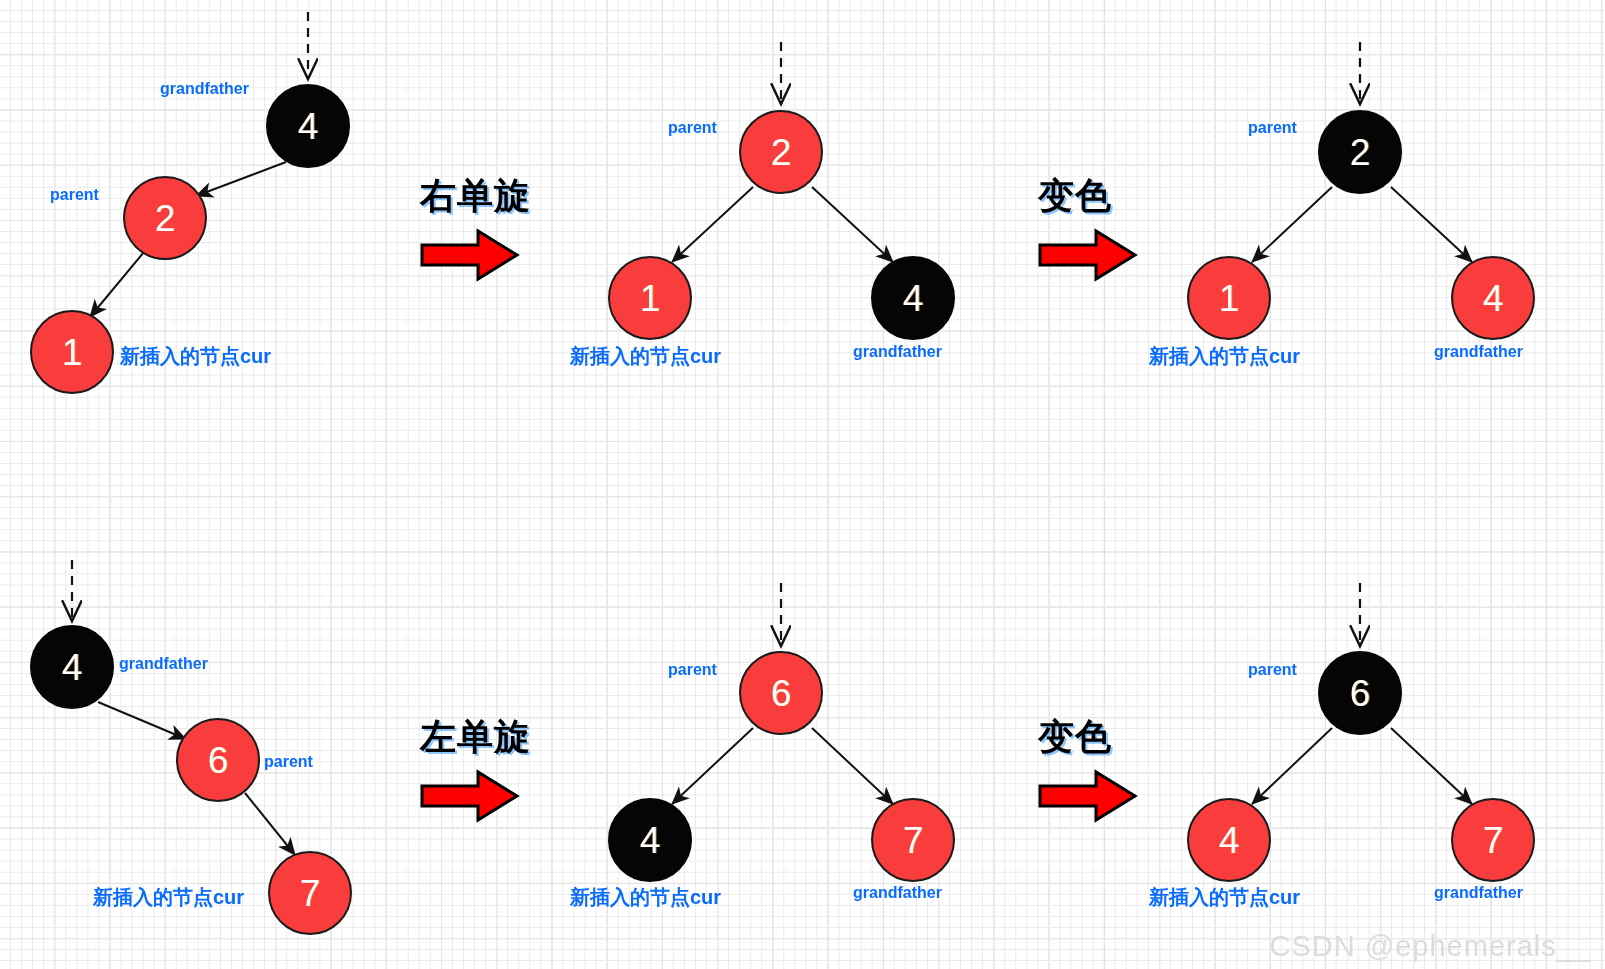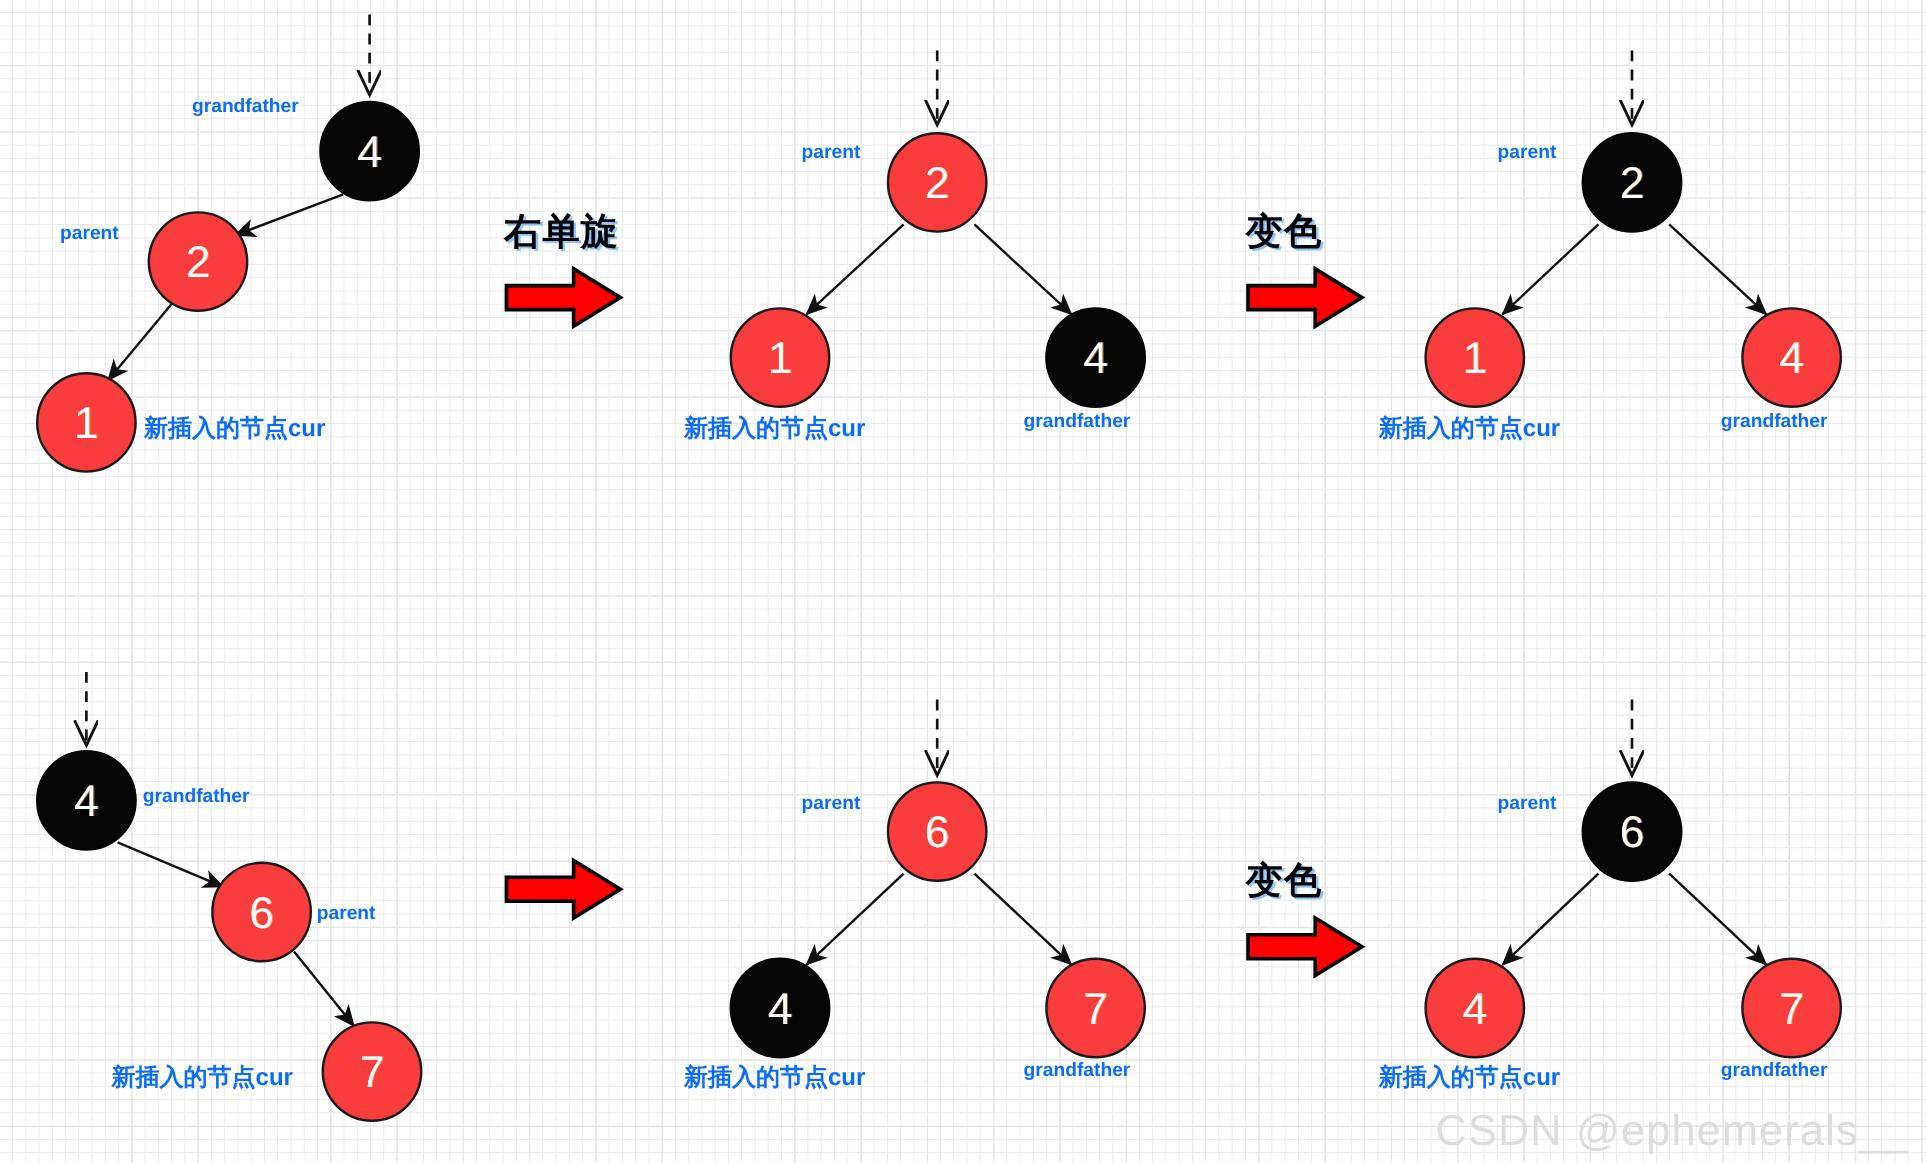--- a/index.html
+++ b/index.html
@@ -68,36 +68,36 @@
   }
   .lbl.cn { font-size: 20px; letter-spacing: 0px; }
 
   .step {
     position: absolute;
     z-index: 5;
     width: 150px;
   }
   .step .cap {
     font-family: Liberation Mono, monospace;
-    font-size: 31px;
+    font-size: 36px;
     font-weight: bold;
     color: #000000;
     letter-spacing: 1px;
     text-shadow: 2px 2px 0 rgba(0,130,255,0.45);
     white-space: nowrap;
     margin-bottom: 6px;
   }
   .step .arrow-wrap { line-height: 0; }
 
   .wm {
     position: absolute;
     right: 14px;
     bottom: 6px;
     color: #dcdcdc;
-    font-size: 36px;
+    font-size: 29px;
     font-family: "Liberation Sans", "DejaVu Sans", sans-serif;
     letter-spacing: 1px;
     z-index: 6;
     white-space: nowrap;
   }
 </style>
 </head>
 <body>
 
 <div id="canvas">
@@ -177,20 +177,21 @@
   <div class="lbl" style="left:1434px;top:343px">grandfather</div>
 
   <div class="node black" style="left:30px;top:625px">4</div>
   <div class="node red" style="left:176px;top:718px">6</div>
   <div class="node red" style="left:268px;top:851px">7</div>
   <div class="lbl" style="left:119px;top:655px">grandfather</div>
   <div class="lbl" style="left:264px;top:753px">parent</div>
   <div class="lbl cn" style="left:93px;top:884px">新插入的节点cur</div>
 
   <div class="step" style="left:420px;top:713px">
+    <div class="cap">左单旋</div>
     <div class="arrow-wrap">
       <svg width="100" height="56" viewBox="0 0 100 56">
         <path d="M2,18 L58,18 L58,4 L97,28 L58,52 L58,38 L2,38 Z" fill="#ff0000" stroke="#000000" stroke-width="3" stroke-linejoin="miter"></path>
       </svg>
     </div>
   </div>
 
   <div class="node red" style="left:739px;top:651px">6</div>
   <div class="node black" style="left:608px;top:798px">4</div>
   <div class="node red" style="left:871px;top:798px">7</div>

